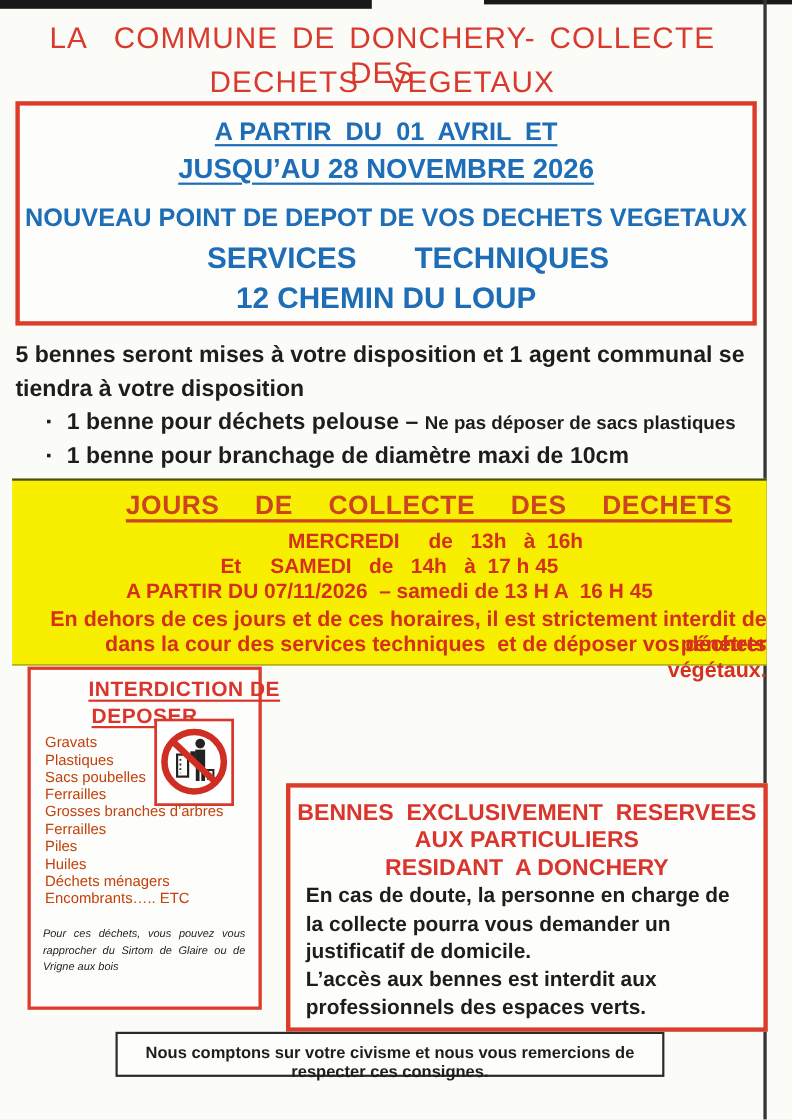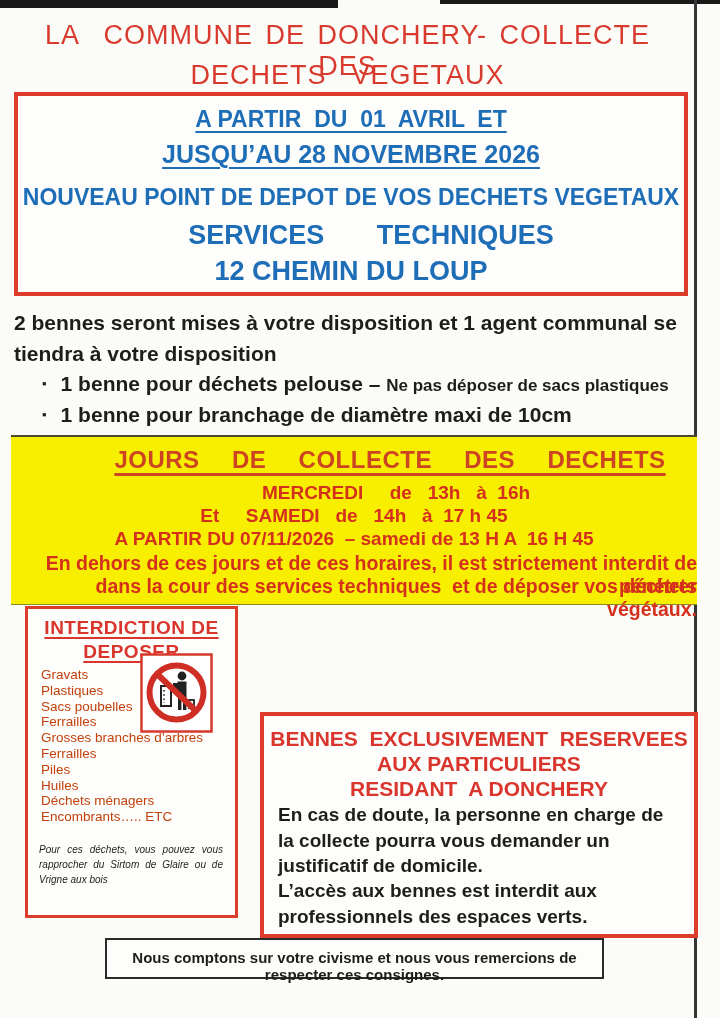--- a/index.html
+++ b/index.html
@@ -68,21 +68,21 @@
   <div class="abs main-title line center" style="left:0;top:60px;width:695px;">DECHETS  VEGETAUX</div>
 
   <div class="abs period-box" style="left:14px;top:92px;width:666px;height:196px;">
     <div class="abs blue ul line center" style="left:0;top:10px;width:100%;font-size:23px;">A PARTIR  DU  01  AVRIL  ET</div>
     <div class="abs blue ul line center" style="left:0;top:44px;width:100%;font-size:25px;">JUSQU’AU 28 NOVEMBRE 2026</div>
     <div class="abs blue line center" style="left:0;top:88px;width:100%;font-size:23px;">NOUVEAU POINT DE DEPOT DE VOS DECHETS VEGETAUX</div>
     <div class="abs blue line center" style="left:0;top:124px;width:100%;font-size:27px;word-spacing:10px;padding-left:20px;">SERVICES   TECHNIQUES</div>
     <div class="abs blue line center" style="left:0;top:160px;width:100%;font-size:27px;">12 CHEMIN DU LOUP</div>
   </div>
 
-  <div class="abs intro-text line" style="left:14px;top:311px;width:690px;">2 bennes seront mises à votre disposition et 1 agent communal se</div>
+  <div class="abs intro-text line" style="left:14px;top:311px;width:690px;">5 bennes seront mises à votre disposition et 1 agent communal se</div>
   <div class="abs intro-text line" style="left:14px;top:342px;width:690px;">tiendra à votre disposition</div>
 
   <div class="abs bullet-row" style="left:42px;top:372px;width:660px;">
     <span class="bullet-marker">▪</span>
     <span class="bullet-main">1 benne pour déchets pelouse – </span>
     <span class="bullet-note">Ne pas déposer de sacs plastiques</span>
   </div>
   <div class="abs bullet-row" style="left:42px;top:403px;width:660px;">
     <span class="bullet-marker">▪</span>
     <span class="bullet-main">1 benne pour branchage de diamètre maxi de 10cm</span>
@@ -91,21 +91,21 @@
   <div class="abs collect-box" style="left:11px;top:435px;width:686px;height:167px;">
     <div class="abs collect-title line center" style="left:0;top:9px;width:100%;">JOURS  DE  COLLECTE  DES  DECHETS</div>
     <div class="abs collect-line line center" style="left:0;top:45px;width:100%;margin-left:42px;">MERCREDI     de   13h   à  16h</div>
     <div class="abs collect-line line center" style="left:0;top:68px;width:100%;">Et     SAMEDI   de   14h   à  17 h 45</div>
     <div class="abs collect-line line center" style="left:0;top:91px;width:100%;">A PARTIR DU 07/11/2026  – samedi de 13 H A  16 H 45</div>
     <div class="abs collect-warn line center" style="left:0;top:115px;width:100%;">En dehors de ces jours et de ces horaires, il est strictement interdit de pénétrer</div>
     <div class="abs collect-warn line center" style="left:0;top:138px;width:100%;">dans la cour des services techniques  et de déposer vos déchets végétaux.</div>
   </div>
 
   <div class="abs interdiction-box" style="left:25px;top:606px;width:207px;height:306px;">
-    <div class="abs interdiction-title line center" style="left:0;top:8px;width:100%;">INTERDICTION DE</div>
+    <div class="abs interdiction-title line center" style="left:0;top:8px;width:100%;padding-left:36px;">INTERDICTION DE</div>
     <div class="abs interdiction-title line center" style="left:0;top:32px;width:100%;">DEPOSER</div>
 
     <svg class="abs" style="left:112px;top:44px;" width="73" height="80" viewBox="0 0 73 80">
       <rect x="1.5" y="1.5" width="70" height="77" fill="#ffffff" stroke="#d6382c" stroke-width="2.5"></rect>
       <circle cx="36.5" cy="39.5" r="27" fill="#ffffff" stroke="#cf2e24" stroke-width="6"></circle>
 
       <rect x="21" y="33" width="10" height="20" fill="#ffffff" stroke="#222222" stroke-width="2"></rect>
       <line x1="24" y1="37" x2="24" y2="50" stroke="#222222" stroke-width="1.6" stroke-dasharray="1.6 2.6"></line>
 
       <circle cx="42" cy="23" r="4.4" fill="#222222"></circle>

